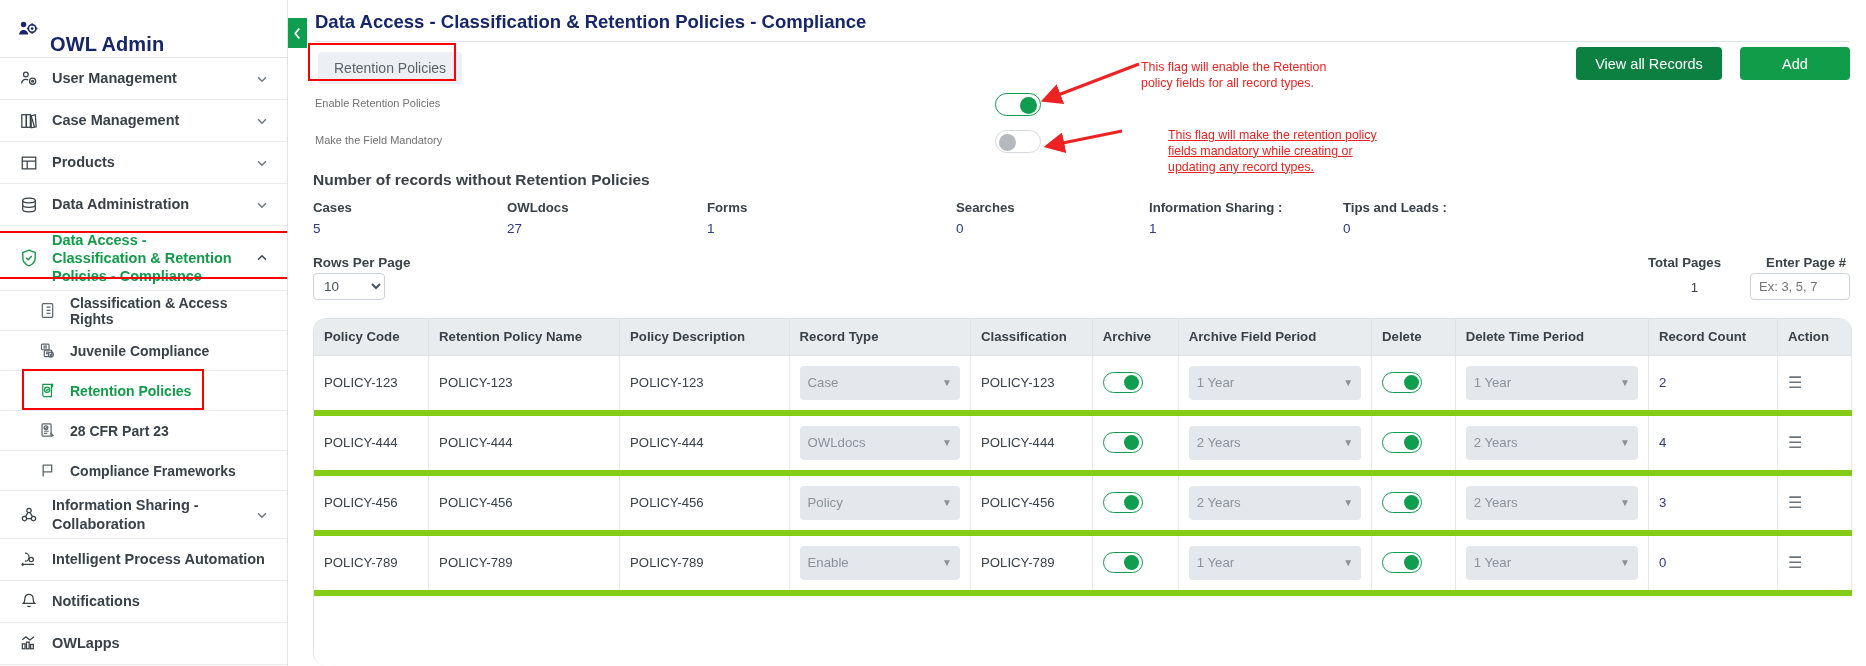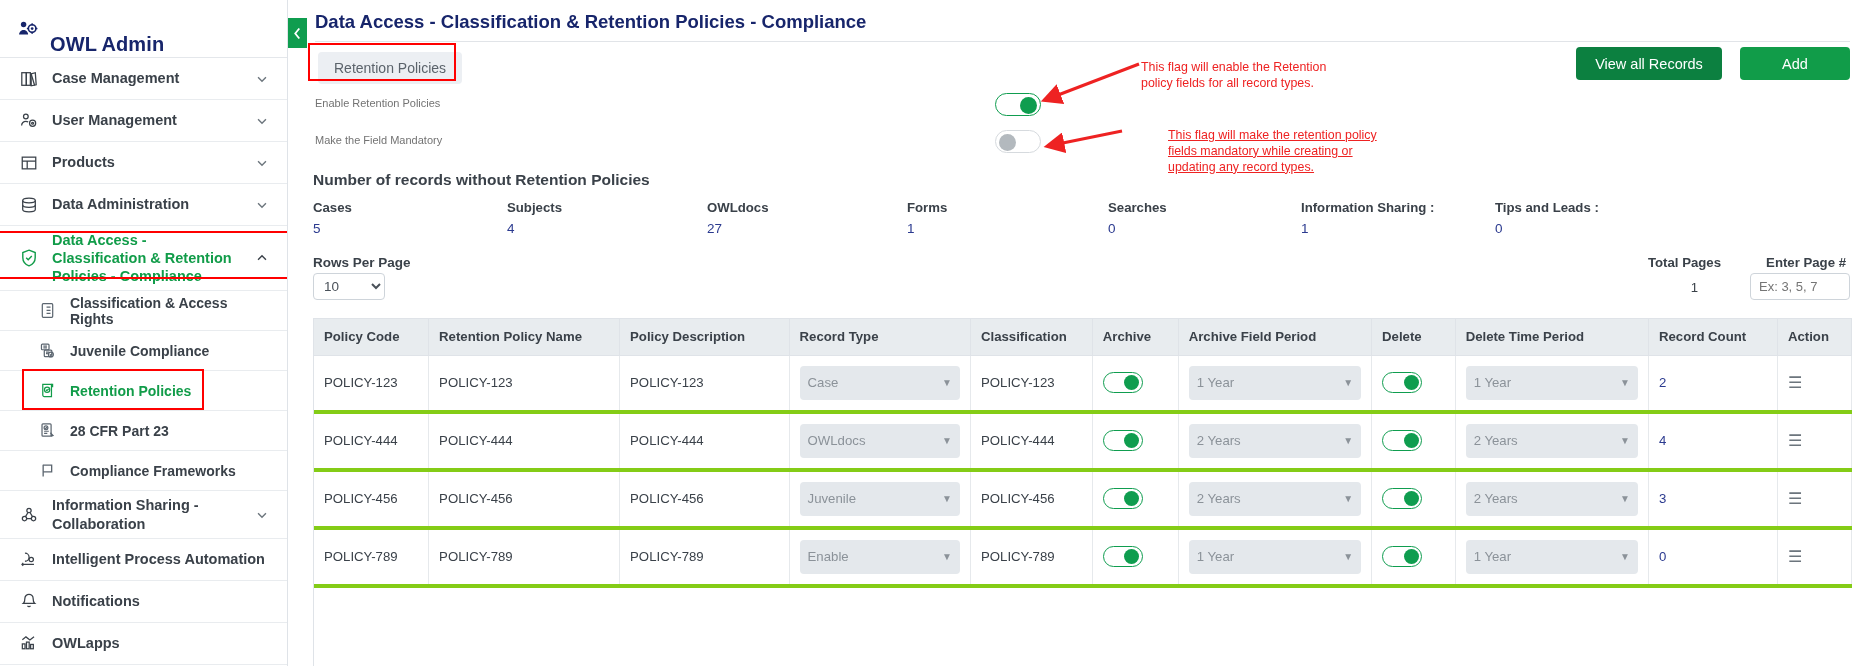--- a/index.html
+++ b/index.html
@@ -239,38 +239,39 @@
     font-family: "Liberation Sans", sans-serif;
   }
 
   
   .tbl-wrap {
     position:absolute;
     left: 25px; top: 318px; right: 14px; bottom: 0;
     overflow: hidden;
     border-left:1px solid #dfe3e8;
     border-top:1px solid #dfe3e8;
+    border-radius:13px;
   }
   table { border-collapse: collapse; width: 100%; table-layout: fixed; }
   thead th {
     background:#e8ecef;
     color:#3a4149;
     font-size: 13.2px;
     font-weight: bold;
     text-align: left;
     padding: 10px 10px;
     border-right: 1px solid #dfe3e8;
     border-bottom: 1px solid #dfe3e8;
     white-space: nowrap;
     height: 36px;
   }
   tbody td {
     padding: 10px 10px;
     border-right: 1px solid #e6e9ec;
-    border-bottom: 4px solid #84cc16;
+    border-bottom: 6px solid #84cc16;
     font-size: 13.2px;
     color:#3a4149;
     height: 54px;
     vertical-align: middle;
   }
   .cell-select {
     width: 100%;
     background:#e4e8ec;
     border:none; border-radius:4px;
     color:#8b9299;
@@ -322,44 +323,44 @@
           <rect x="9.6" y="8.6" width="2.4" height="1.8" rx=".6"></rect>
           <rect x="19" y="8.6" width="2.4" height="1.8" rx=".6"></rect>
         </svg>
       </span>
       <span class="brand-title">OWL Admin</span>
     </div>
 
     <div class="nav-item">
       <span class="ni-icon">
         <svg width="18" height="18" viewBox="0 0 20 20" fill="none" stroke="currentColor" stroke-width="1.4">
+          <circle cx="6.5" cy="5" r="2.6"></circle>
+            <path d="M1.8 15c0-2.7 2.1-4.6 4.7-4.6 1 0 1.9.3 2.6.8"></path>
+          <circle cx="14" cy="12.5" r="3.4"></circle>
+            <circle cx="14" cy="12.5" r="1.1"></circle>
+        </svg>
+      </span>
+      <span class="ni-label">User Management</span>
+      <span class="ni-chevron">
+        <svg width="14" height="14" viewBox="0 0 16 16" fill="none" stroke="currentColor" stroke-width="1.6">
+            <path d="M3.5 6l4.5 4.5L12.5 6"></path>
+          </svg>
+      </span>
+    </div>
+
+    <div class="nav-item">
+      <span class="ni-icon">
+        <svg width="18" height="18" viewBox="0 0 20 20" fill="none" stroke="currentColor" stroke-width="1.4">
           <rect x="2" y="3" width="5" height="14"></rect>
             <rect x="7" y="3" width="4.5" height="14"></rect>
           <path d="M12.3 4.2l4 13"></path>
             <path d="M12.3 4.2L17 3l1 13.5-5.5 1z"></path>
         </svg>
       </span>
       <span class="ni-label">Case Management</span>
-      <span class="ni-chevron">
-        <svg width="14" height="14" viewBox="0 0 16 16" fill="none" stroke="currentColor" stroke-width="1.6">
-            <path d="M3.5 6l4.5 4.5L12.5 6"></path>
-          </svg>
-      </span>
-    </div>
-
-    <div class="nav-item">
-      <span class="ni-icon">
-        <svg width="18" height="18" viewBox="0 0 20 20" fill="none" stroke="currentColor" stroke-width="1.4">
-          <circle cx="6.5" cy="5" r="2.6"></circle>
-            <path d="M1.8 15c0-2.7 2.1-4.6 4.7-4.6 1 0 1.9.3 2.6.8"></path>
-          <circle cx="14" cy="12.5" r="3.4"></circle>
-            <circle cx="14" cy="12.5" r="1.1"></circle>
-        </svg>
-      </span>
-      <span class="ni-label">User Management</span>
       <span class="ni-chevron">
         <svg width="14" height="14" viewBox="0 0 16 16" fill="none" stroke="currentColor" stroke-width="1.6">
             <path d="M3.5 6l4.5 4.5L12.5 6"></path>
           </svg>
       </span>
     </div>
 
     <div class="nav-item">
       <span class="ni-icon">
         <svg width="18" height="18" viewBox="0 0 20 20" fill="none" stroke="currentColor" stroke-width="1.4">
@@ -569,32 +570,28 @@
     <div class="annot annot2">This flag will make the retention policy fields mandatory while creating or updating any record types.</div>
 
     <div class="section-title">Number of records without Retention Policies</div>
 
     <div class="stats">
       <div class="stat" style="width:194px;">
         <div class="s-label">Cases</div>
         <div class="s-value">5</div>
       </div>
       <div class="stat" style="width:200px;">
-        <div class="s-label">Subjects</div>
-        <div class="s-value">4</div>
-      </div>
-      <div class="stat" style="width:200px;">
         <div class="s-label">OWLdocs</div>
         <div class="s-value">27</div>
       </div>
       <div class="stat" style="width:201px;">
         <div class="s-label">Forms</div>
         <div class="s-value">1</div>
       </div>
-      <div class="stat" style="width:193px;">
+      <div class="stat" style="width:193px;margin-left:48px;">
         <div class="s-label">Searches</div>
         <div class="s-value">0</div>
       </div>
       <div class="stat" style="width:194px;">
         <div class="s-label">Information Sharing :</div>
         <div class="s-value">1</div>
       </div>
       <div class="stat">
         <div class="s-label">Tips and Leads :</div>
         <div class="s-value">0</div>
@@ -703,21 +700,21 @@
             <td class="link-num">4</td>
             <td><span class="ham">☰</span></td>
           </tr>
 
           <tr>
             <td>POLICY-456</td>
             <td>POLICY-456</td>
             <td>POLICY-456</td>
             <td>
               <div class="cell-select">
-                <span>Juvenile</span>
+                <span>Policy</span>
                 <span class="caret">▼</span>
               </div>
             </td>
             <td>POLICY-456</td>
             <td>
               <div class="t-toggle">
                   <span class="k"></span>
                 </div>
             </td>
             <td>

